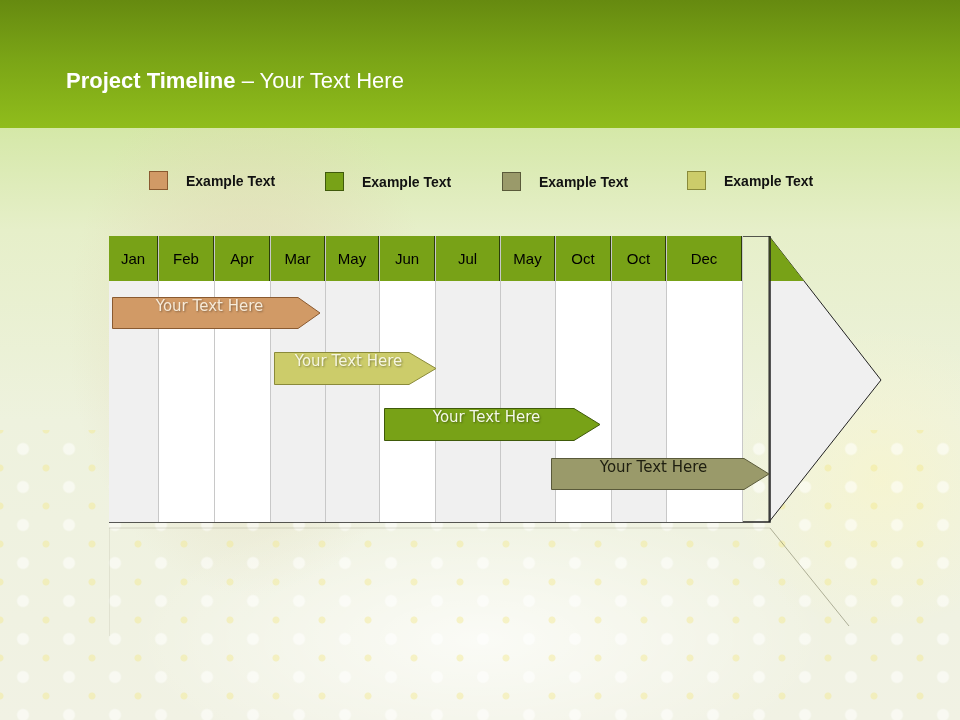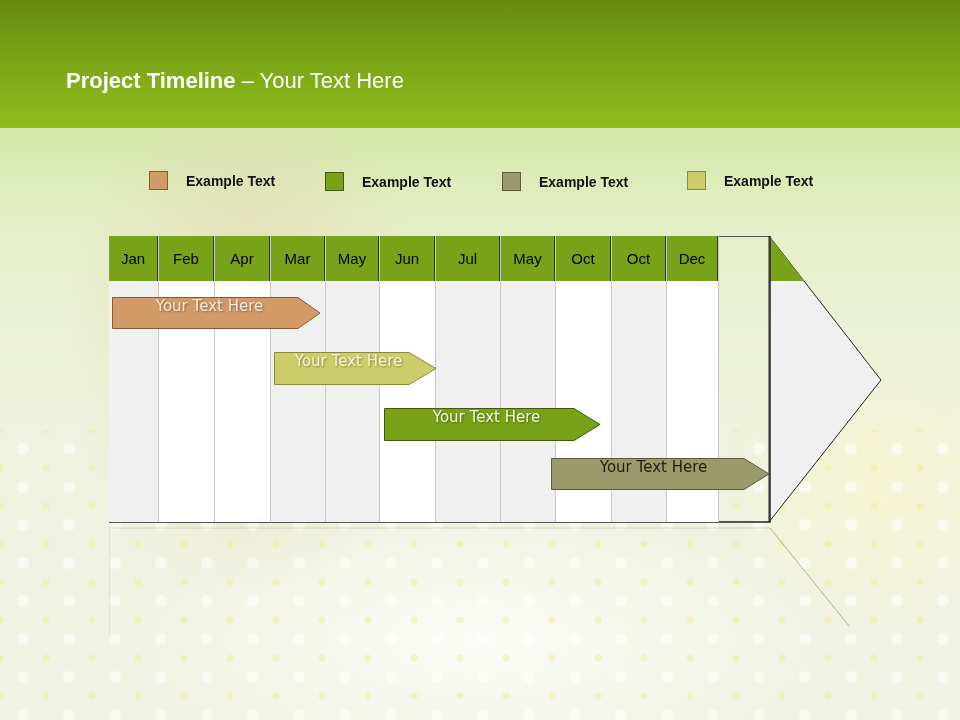--- a/index.html
+++ b/index.html
@@ -92,21 +92,21 @@
       </div>
     <div class="col g" style="width:55px">
         <div class="hdr">May</div>
       </div>
     <div class="col w" style="width:56px">
         <div class="hdr">Oct</div>
       </div>
     <div class="col g" style="width:55px">
         <div class="hdr">Oct</div>
       </div>
-    <div class="col w" style="width:52px">
+    <div class="col w" style="width:76px">
         <div class="hdr">Dec</div>
       </div>
   </div>
 
   <div class="bar" style="left:3px;top:61px;width:209px;height:32px;color:#f6ead8;">
     <svg width="209" height="32">
         <polygon points="0.5,0.5 186,0.5 208,16 186,31.5 0.5,31.5" fill="#d19a66" stroke="#8a5a30"></polygon>
       </svg>
     <span style="margin-right:14px">Your  Text Here</span>
   </div>

